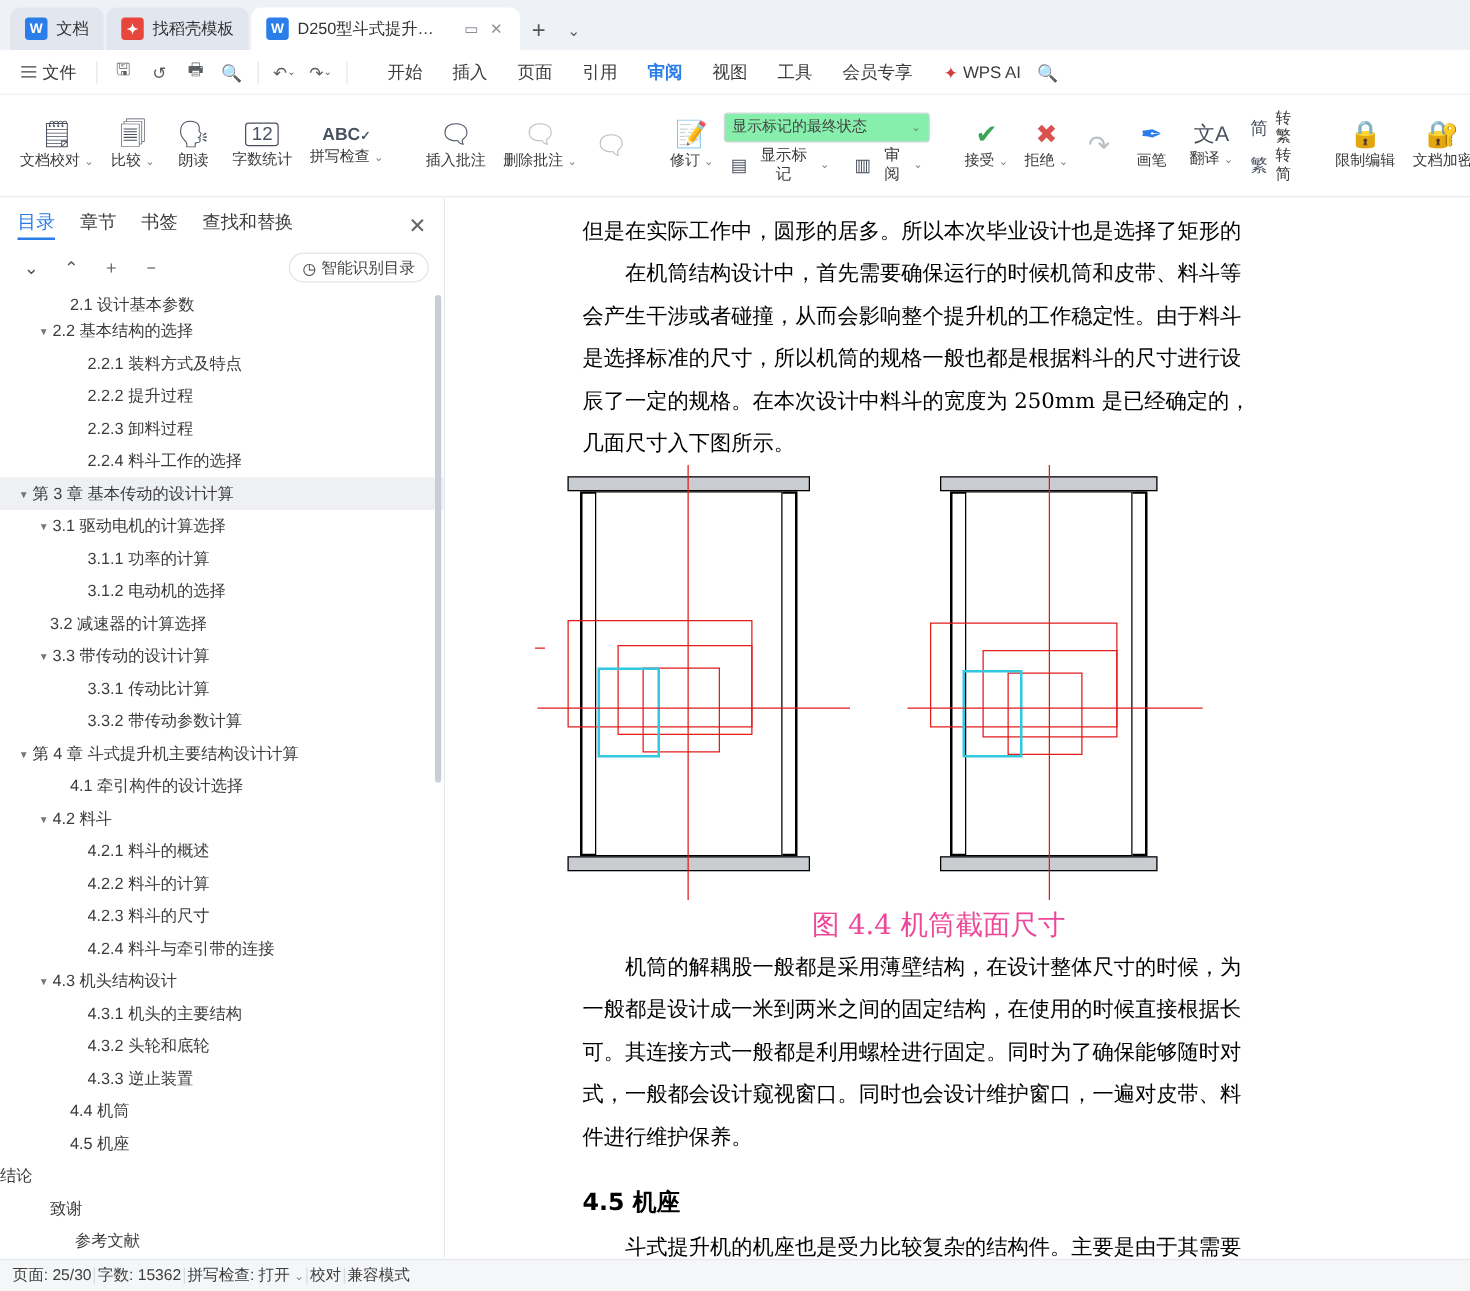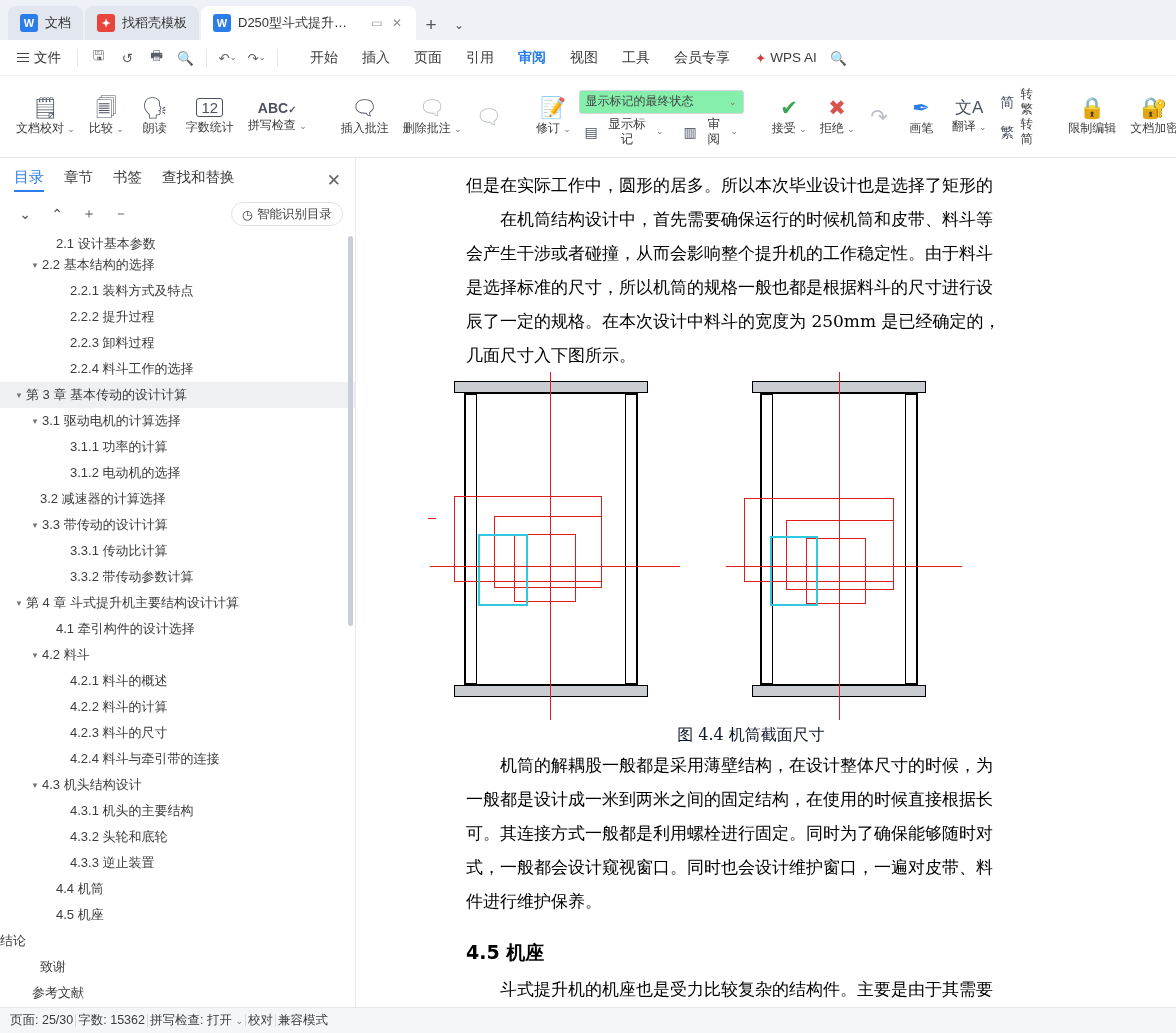--- a/index.html
+++ b/index.html
@@ -216,21 +216,21 @@
     font-size: 17px;
     line-height: 34px;
     color: #000;
     text-indent: 2em;
     margin: 0;
     white-space: nowrap;
   }
   .figcap {
     text-align: center;
     font-family: "DejaVu Serif", "Liberation Serif", serif;
-    font-size: 16px; color: #0f172a;
+    font-size: 22px; color: #ec4899;
     margin: 4px 0 2px 0;
     padding-right: 120px;
   }
   .h2 {
     font-family: "DejaVu Sans", "Liberation Sans", sans-serif;
     font-size: 19px; font-weight: bold; color: #000;
     margin: 22px 0 6px 0;
   }
 
   
@@ -543,21 +543,21 @@
         </div>
         <div class="toc-row" style="padding-left:56px">
           <span class="toc-text">4.5 机座</span>
         </div>
         <div class="toc-row" style="">
           <span class="toc-text">结论</span>
         </div>
         <div class="toc-row" style="padding-left:40px">
           <span class="toc-text">致谢</span>
         </div>
-        <div class="toc-row" style="padding-left:32px">
+        <div class="toc-row" style="padding-left:60px">
           <span class="toc-text">参考文献</span>
         </div>
       </div>
     </div>
 
     <div class="docarea">
       <div class="page">
         <div class="doc-inner">
           <p class="p" style="text-indent:0">但是在实际工作中，圆形的居多。所以本次毕业设计也是选择了矩形的</p>
           <p class="p">在机筒结构设计中，首先需要确保运行的时候机筒和皮带、料斗等</p>

